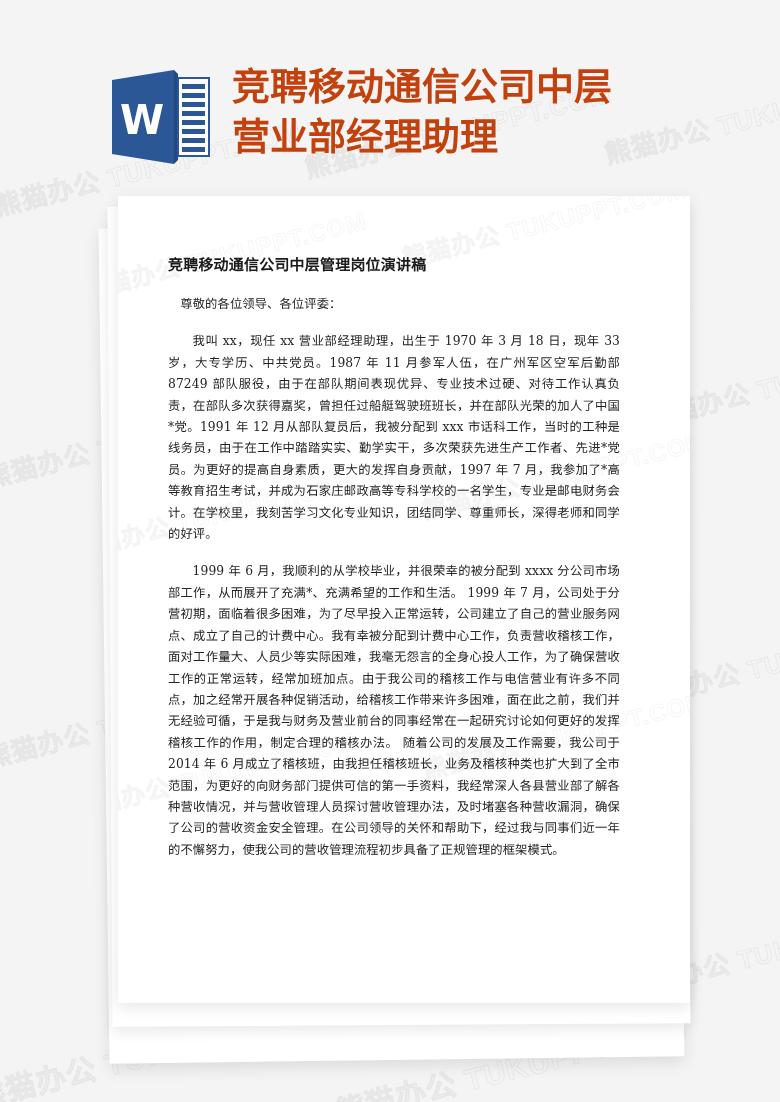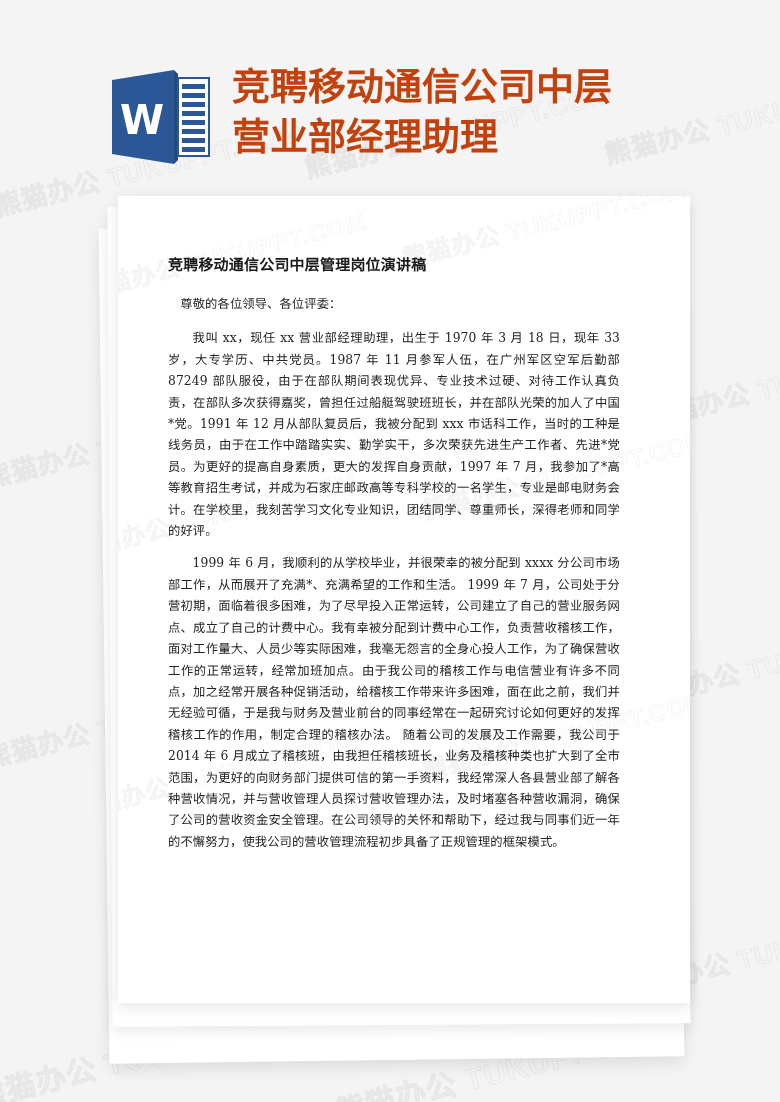--- a/index.html
+++ b/index.html
@@ -131,21 +131,21 @@
     line-height: 22px;
     color: #1b1b1b;
     margin: 0 0 18px 0;
     letter-spacing: 0.2px;
   }
   .doc-p {
     font-family: "DejaVu Serif", "Liberation Serif", serif;
     font-size: 12.3px;
     line-height: 21.4px;
     color: #242424;
-    margin: 8px 0 11px 0;
+    margin: 16px 0 11px 0;
     text-align: justify;
     text-indent: 2em;
     letter-spacing: 0.1px;
   }
   .doc-p.salutation {
     text-indent: 1em;
     margin-bottom: 13px;
   }
   .doc-footer-url {
     position: absolute;

